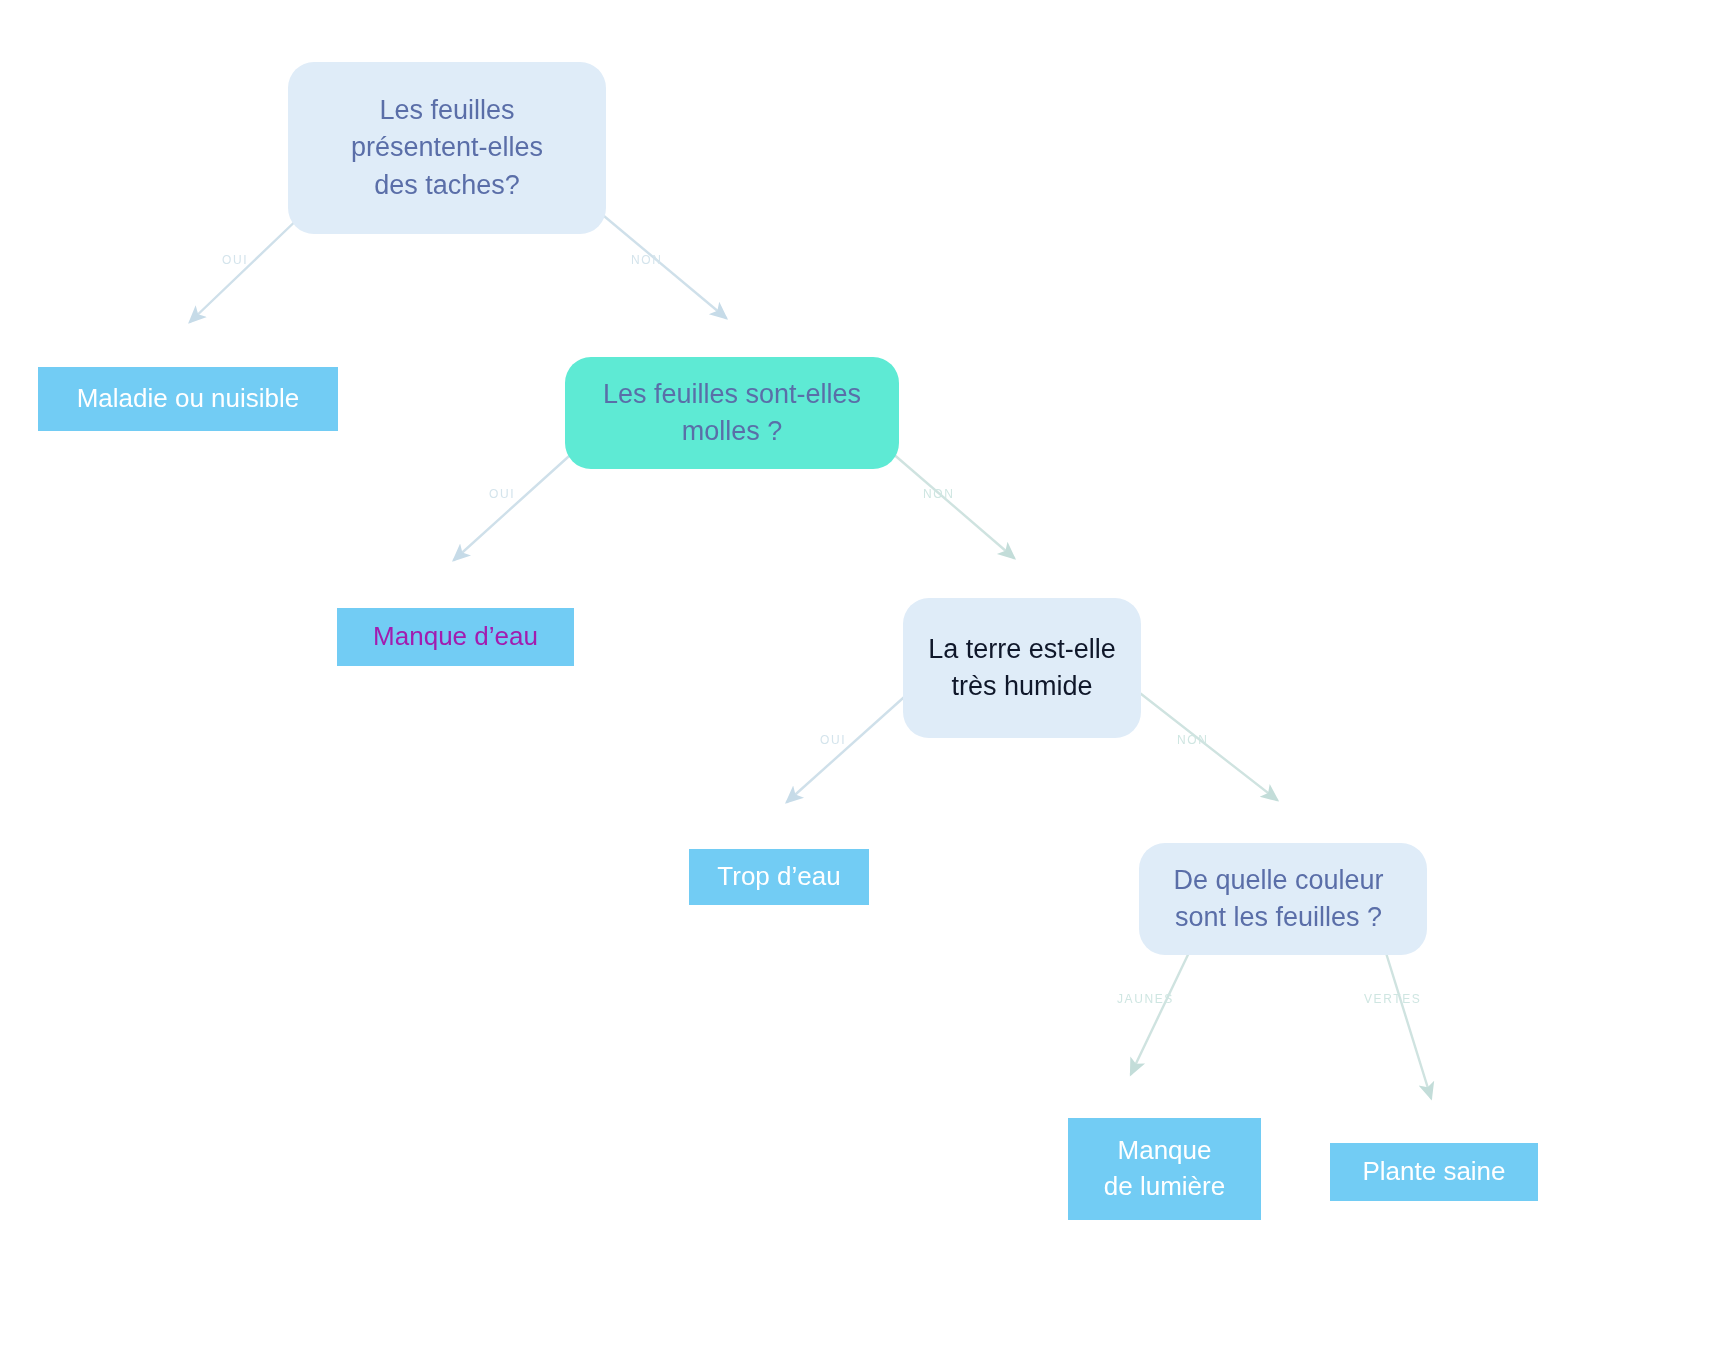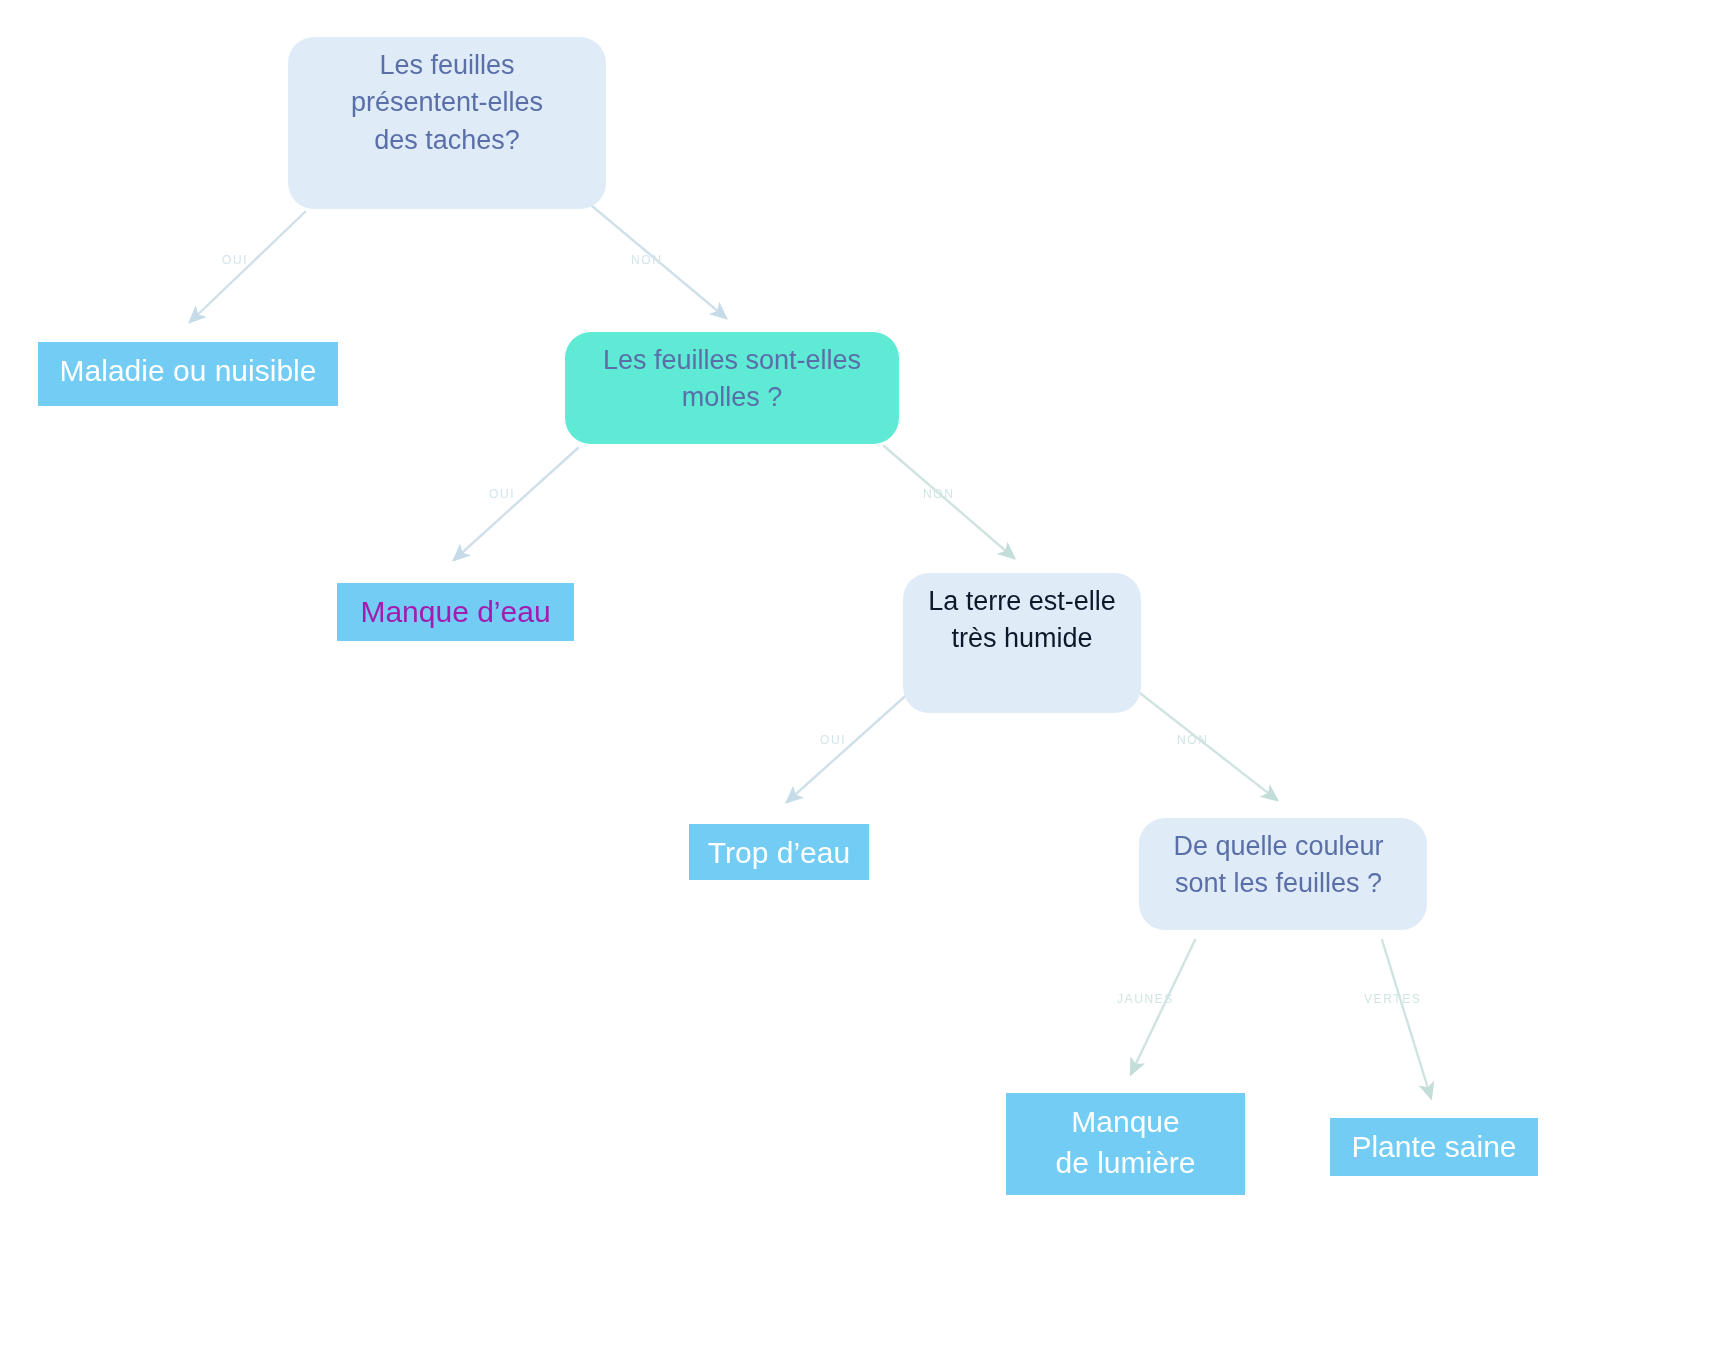--- a/index.html
+++ b/index.html
@@ -22,37 +22,38 @@
     left: 0;
     top: 0;
     width: 1729px;
     height: 1362px;
     pointer-events: none;
   }
   .node {
     position: absolute;
     box-sizing: border-box;
     display: flex;
-    align-items: flex-start;
+    align-items: center;
     justify-content: center;
     text-align: center;
     line-height: 1.38;
+    margin-top: 25px;
   }
   .node.decision {
     background: #dfecf8;
     border-radius: 26px;
     color: #5a6ea8;
     font-size: 27px;
     padding: 10px 18px;
   }
   .node.leaf {
     background: #72ccf4;
     border-radius: 0;
     color: #ffffff;
-    font-size: 30px;
+    font-size: 26px;
     padding: 8px 14px;
   }
   .node .txt {
     display: block;
     white-space: pre-line;
   }
   .edge-label {
     position: absolute;
     color: #d4e4ec;
     font-size: 12px;
@@ -110,21 +111,21 @@
         <span class="txt">La terre est-elle
 très humide</span>
       </div>
       <div class="node leaf" style="left: 689px; top: 824px; width: 180px; height: 56px; background: rgb(114, 204, 244); color: rgb(255, 255, 255);">
         <span class="txt">Trop d’eau</span>
       </div>
       <div class="node decision" style="left: 1139px; top: 818px; width: 288px; height: 112px; background: rgb(223, 236, 248); color: rgb(90, 110, 168); padding-left: 9px;">
         <span class="txt">De quelle couleur
 sont les feuilles ?</span>
       </div>
-      <div class="node leaf" style="left: 1006px; top: 1093px; width: 239px; height: 102px; background: rgb(114, 204, 244); color: rgb(255, 255, 255);">
+      <div class="node leaf" style="left: 1068px; top: 1093px; width: 193px; height: 102px; background: rgb(114, 204, 244); color: rgb(255, 255, 255);">
         <span class="txt">Manque
 de lumière</span>
       </div>
       <div class="node leaf" style="left: 1330px; top: 1118px; width: 208px; height: 58px; background: rgb(114, 204, 244); color: rgb(255, 255, 255);">
         <span class="txt">Plante saine</span>
       </div>
     </div>
   <div id="label-layer">
       <div class="edge-label" style="left: 222px; top: 254px;">OUI</div>
       <div class="edge-label" style="left: 631px; top: 254px;">NON</div>

